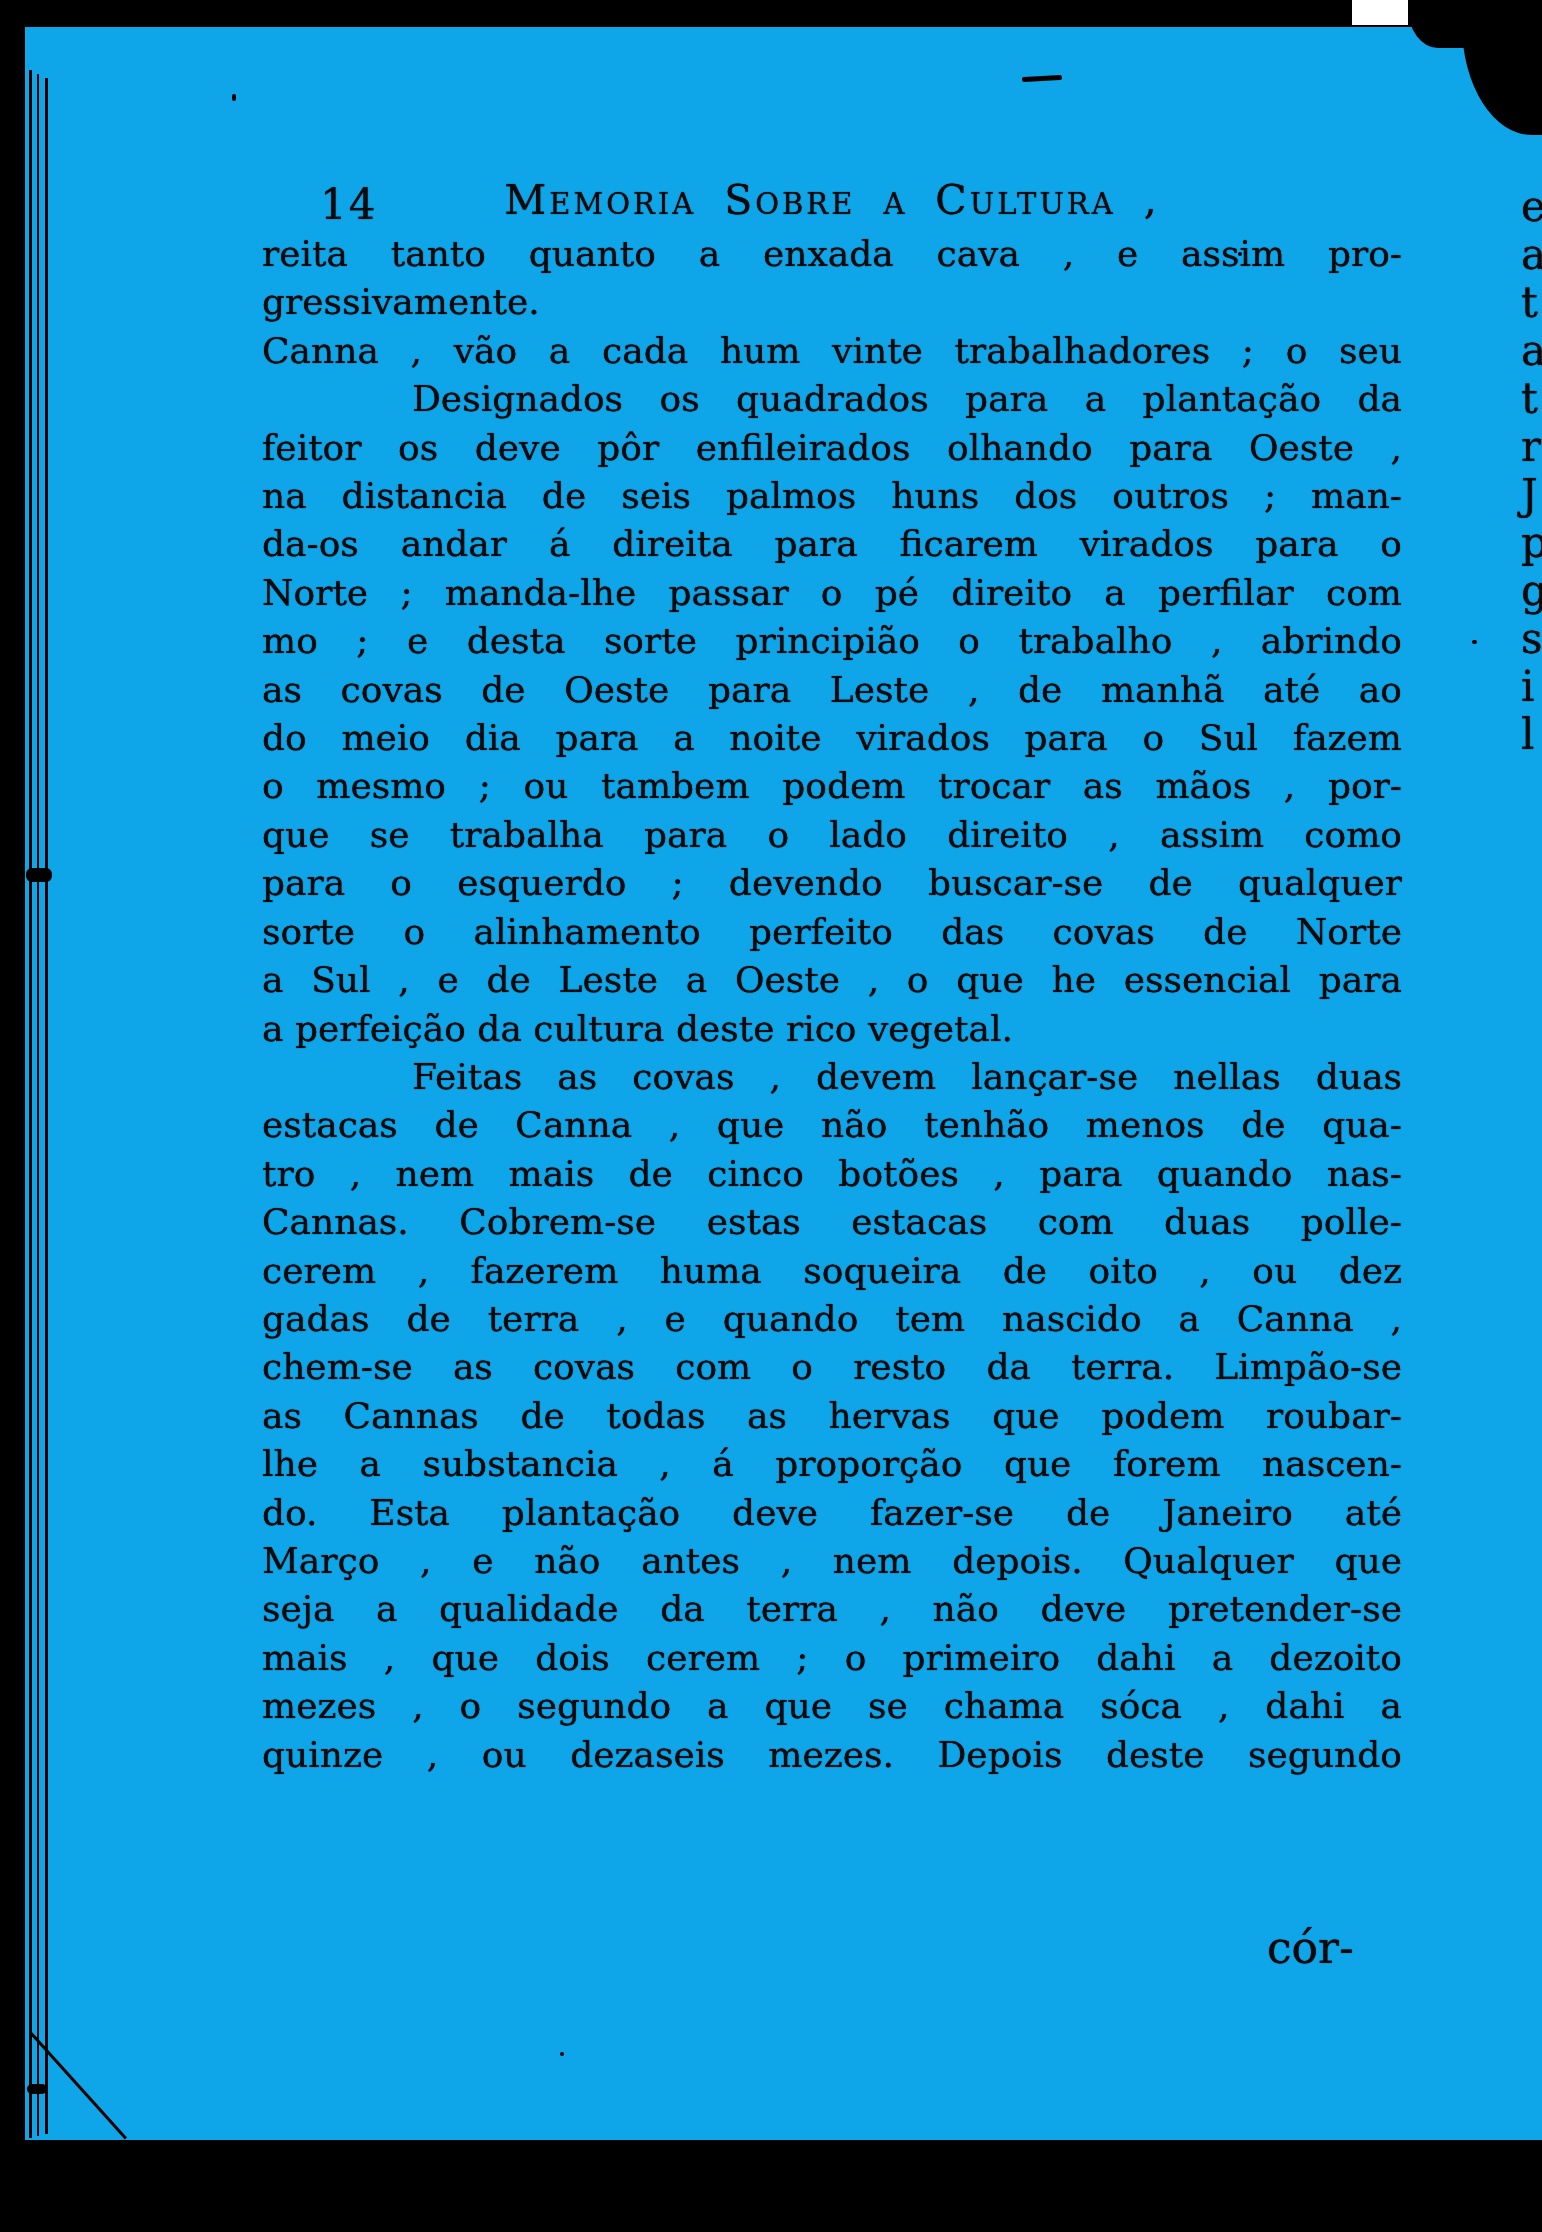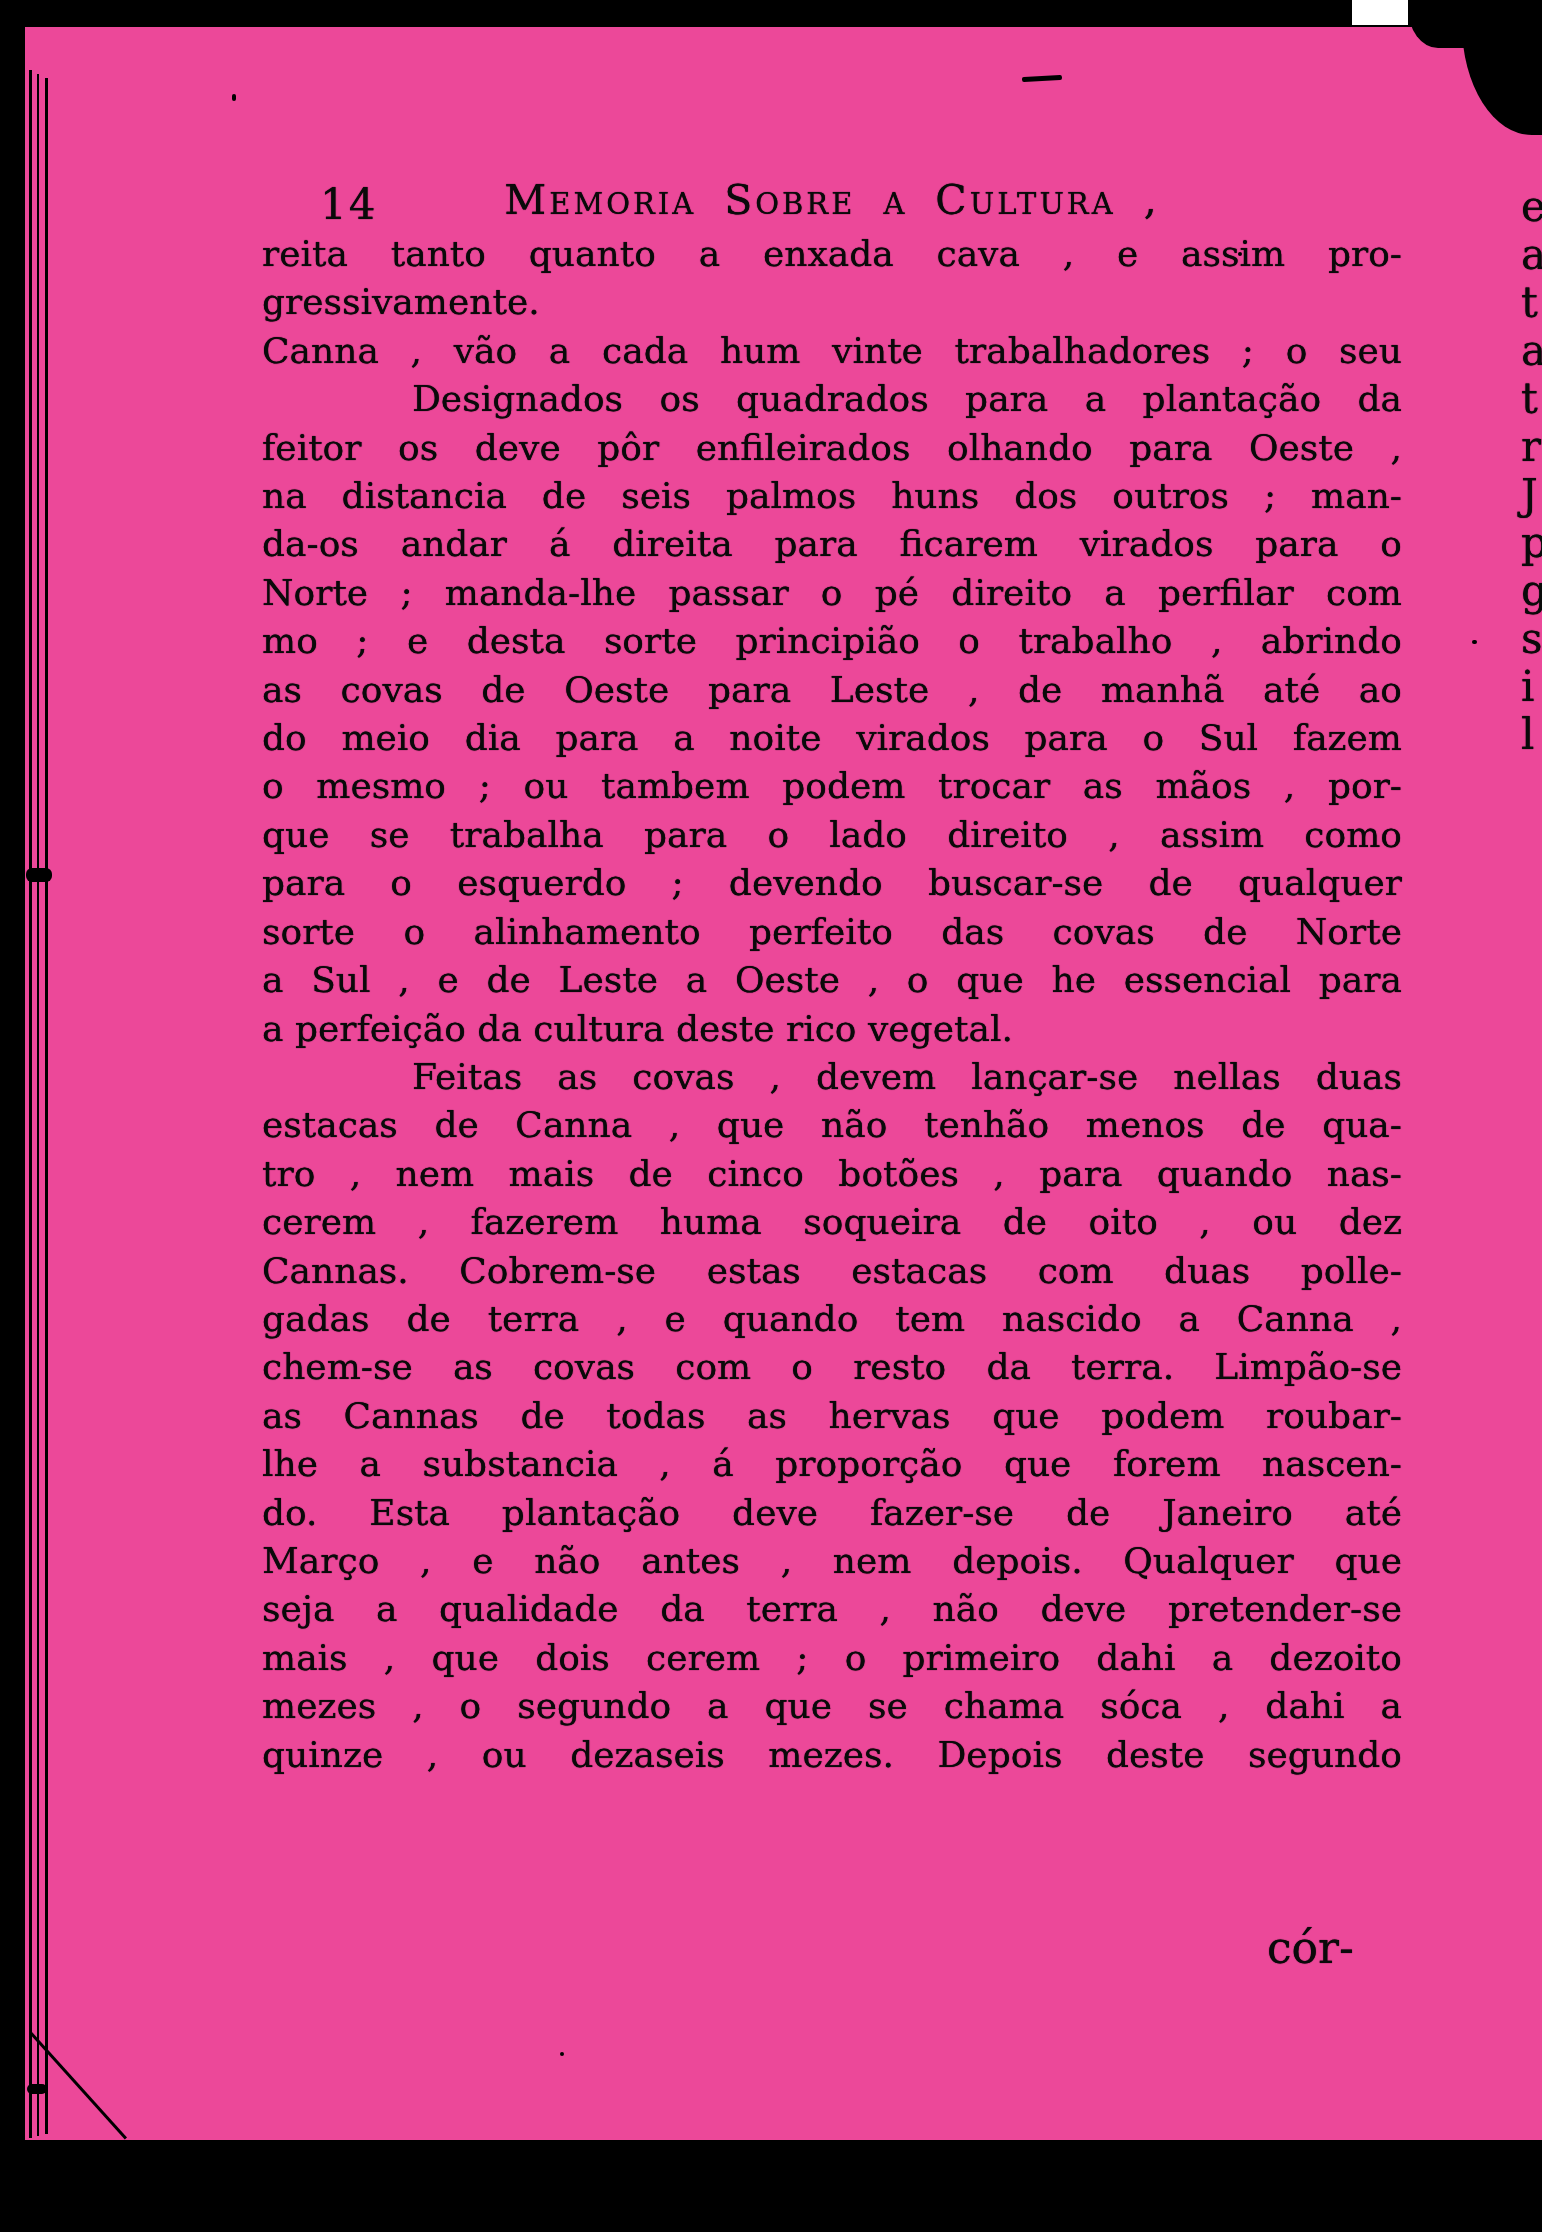--- a/index.html
+++ b/index.html
@@ -1,17 +1,17 @@
 <!DOCTYPE html>
 <html><head>
 <meta charset="utf-8">
 <style>
   html,body{margin:0;padding:0;background:#222;}
   .scan{
-    position:relative;width:1542px;height:2232px;background:#ec4899;
+    position:relative;width:1542px;height:2232px;background:#0ea5e9;
     overflow:hidden;font-family:"DejaVu Serif", serif;color:#0a0a0a;
   }
   
   .edge{position:absolute;background:#000;}
   .edge.top{left:0;top:0;width:1542px;height:27px;}
   .edge-notch{position:absolute;left:1352px;top:0;width:56px;height:25px;background:#fff;}
   .corner-tr1{position:absolute;right:0;top:0;width:134px;height:48px;background:#000;border-bottom-left-radius:30px 40px;}
   .corner-tr2{position:absolute;right:0;top:0;width:80px;height:135px;background:#000;border-bottom-left-radius:70px 110px;}
   .edge.left{left:0;top:0;width:25px;height:2232px;}
   .edge.bottom{left:0;top:2140px;width:1542px;height:92px;}
@@ -94,22 +94,22 @@
       <div class="line">do meio dia para a noite virados para o Sul fazem</div>
       <div class="line">o mesmo ; ou tambem podem trocar as mãos , por-</div>
       <div class="line">que se trabalha para o lado direito , assim como</div>
       <div class="line">para o esquerdo ; devendo buscar-se de qualquer</div>
       <div class="line">sorte o alinhamento perfeito das covas de Norte</div>
       <div class="line">a Sul , e de Leste a Oeste , o que he essencial para</div>
       <div class="line no-justify">a perfeição da cultura deste rico vegetal.</div>
       <div class="line indent">Feitas as covas , devem lançar-se nellas duas</div>
       <div class="line">estacas de Canna , que não tenhão menos de qua-</div>
       <div class="line">tro , nem mais de cinco botões , para quando nas-</div>
+      <div class="line">Cannas. Cobrem-se estas estacas com duas polle-</div>
       <div class="line">cerem , fazerem huma soqueira de oito , ou dez</div>
-      <div class="line">Cannas. Cobrem-se estas estacas com duas polle-</div>
       <div class="line">gadas de terra , e quando tem nascido a Canna ,</div>
       <div class="line">chem-se as covas com o resto da terra. Limpão-se</div>
       <div class="line">as Cannas de todas as hervas que podem roubar-</div>
       <div class="line">lhe a substancia , á proporção que forem nascen-</div>
       <div class="line">do. Esta plantação deve fazer-se de Janeiro até</div>
       <div class="line">Março , e não antes , nem depois. Qualquer que</div>
       <div class="line">seja a qualidade da terra , não deve pretender-se</div>
       <div class="line">mais , que dois cerem ; o primeiro dahi a dezoito</div>
       <div class="line">mezes , o segundo a que se chama sóca , dahi a</div>
       <div class="line">quinze , ou dezaseis mezes. Depois deste segundo</div>

